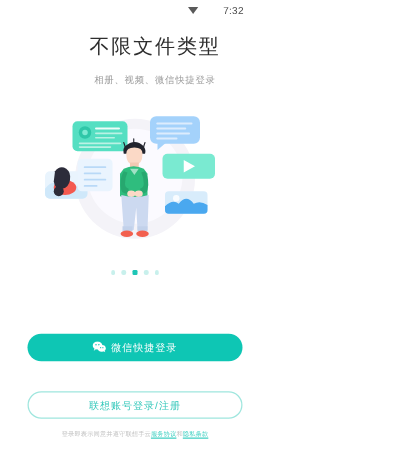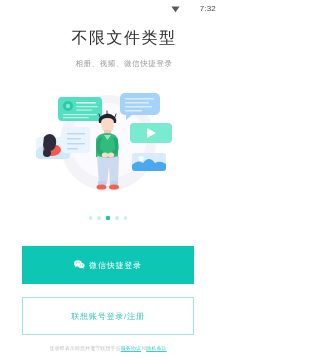--- a/index.html
+++ b/index.html
@@ -10,21 +10,21 @@
     overflow:hidden;
     position:relative;
   }
 
   
   .statusbar{
     height:16px;
     display:flex;
     align-items:center;
     justify-content:flex-end;
-    padding:0 0;
+    padding:0 21px;
     gap:20px;
   }
   .statusbar .wifi{ display:block; }
   .statusbar .clock{
     font-size:8px;
     color:#4a4a4a;
     letter-spacing:0.2px;
     font-family:"Liberation Sans",sans-serif;
   }
 
@@ -74,41 +74,41 @@
     border-radius:1px;
   }
 
   
   .bottom{
     position:absolute;
     left:0; right:0; bottom:0;
     padding:0 22px 8px;
   }
   .btn{
-    height:38px;
-    border-radius:0;
+    height:22px;
+    border-radius:11px;
     display:flex;
     align-items:center;
     justify-content:center;
     gap:4px;
     font-size:8px;
     letter-spacing:0.8px;
     cursor:pointer;
     user-select:none;
     text-align:center;
   }
   .btn-primary{
     background:#0ec6b4;
     color:#ffffff;
   }
   .btn-outline{
     background:#ffffff;
     border:1px solid #9fe6de;
     color:#35c8bb;
-    margin-top:13px;
+    margin-top:24px;
   }
   .wechat-icon{ display:block; }
 
   .legal{
     margin-top:9px;
     text-align:center;
     font-size:5px;
     color:#c2c2c2;
     line-height:8px;
     letter-spacing:0.1px;

